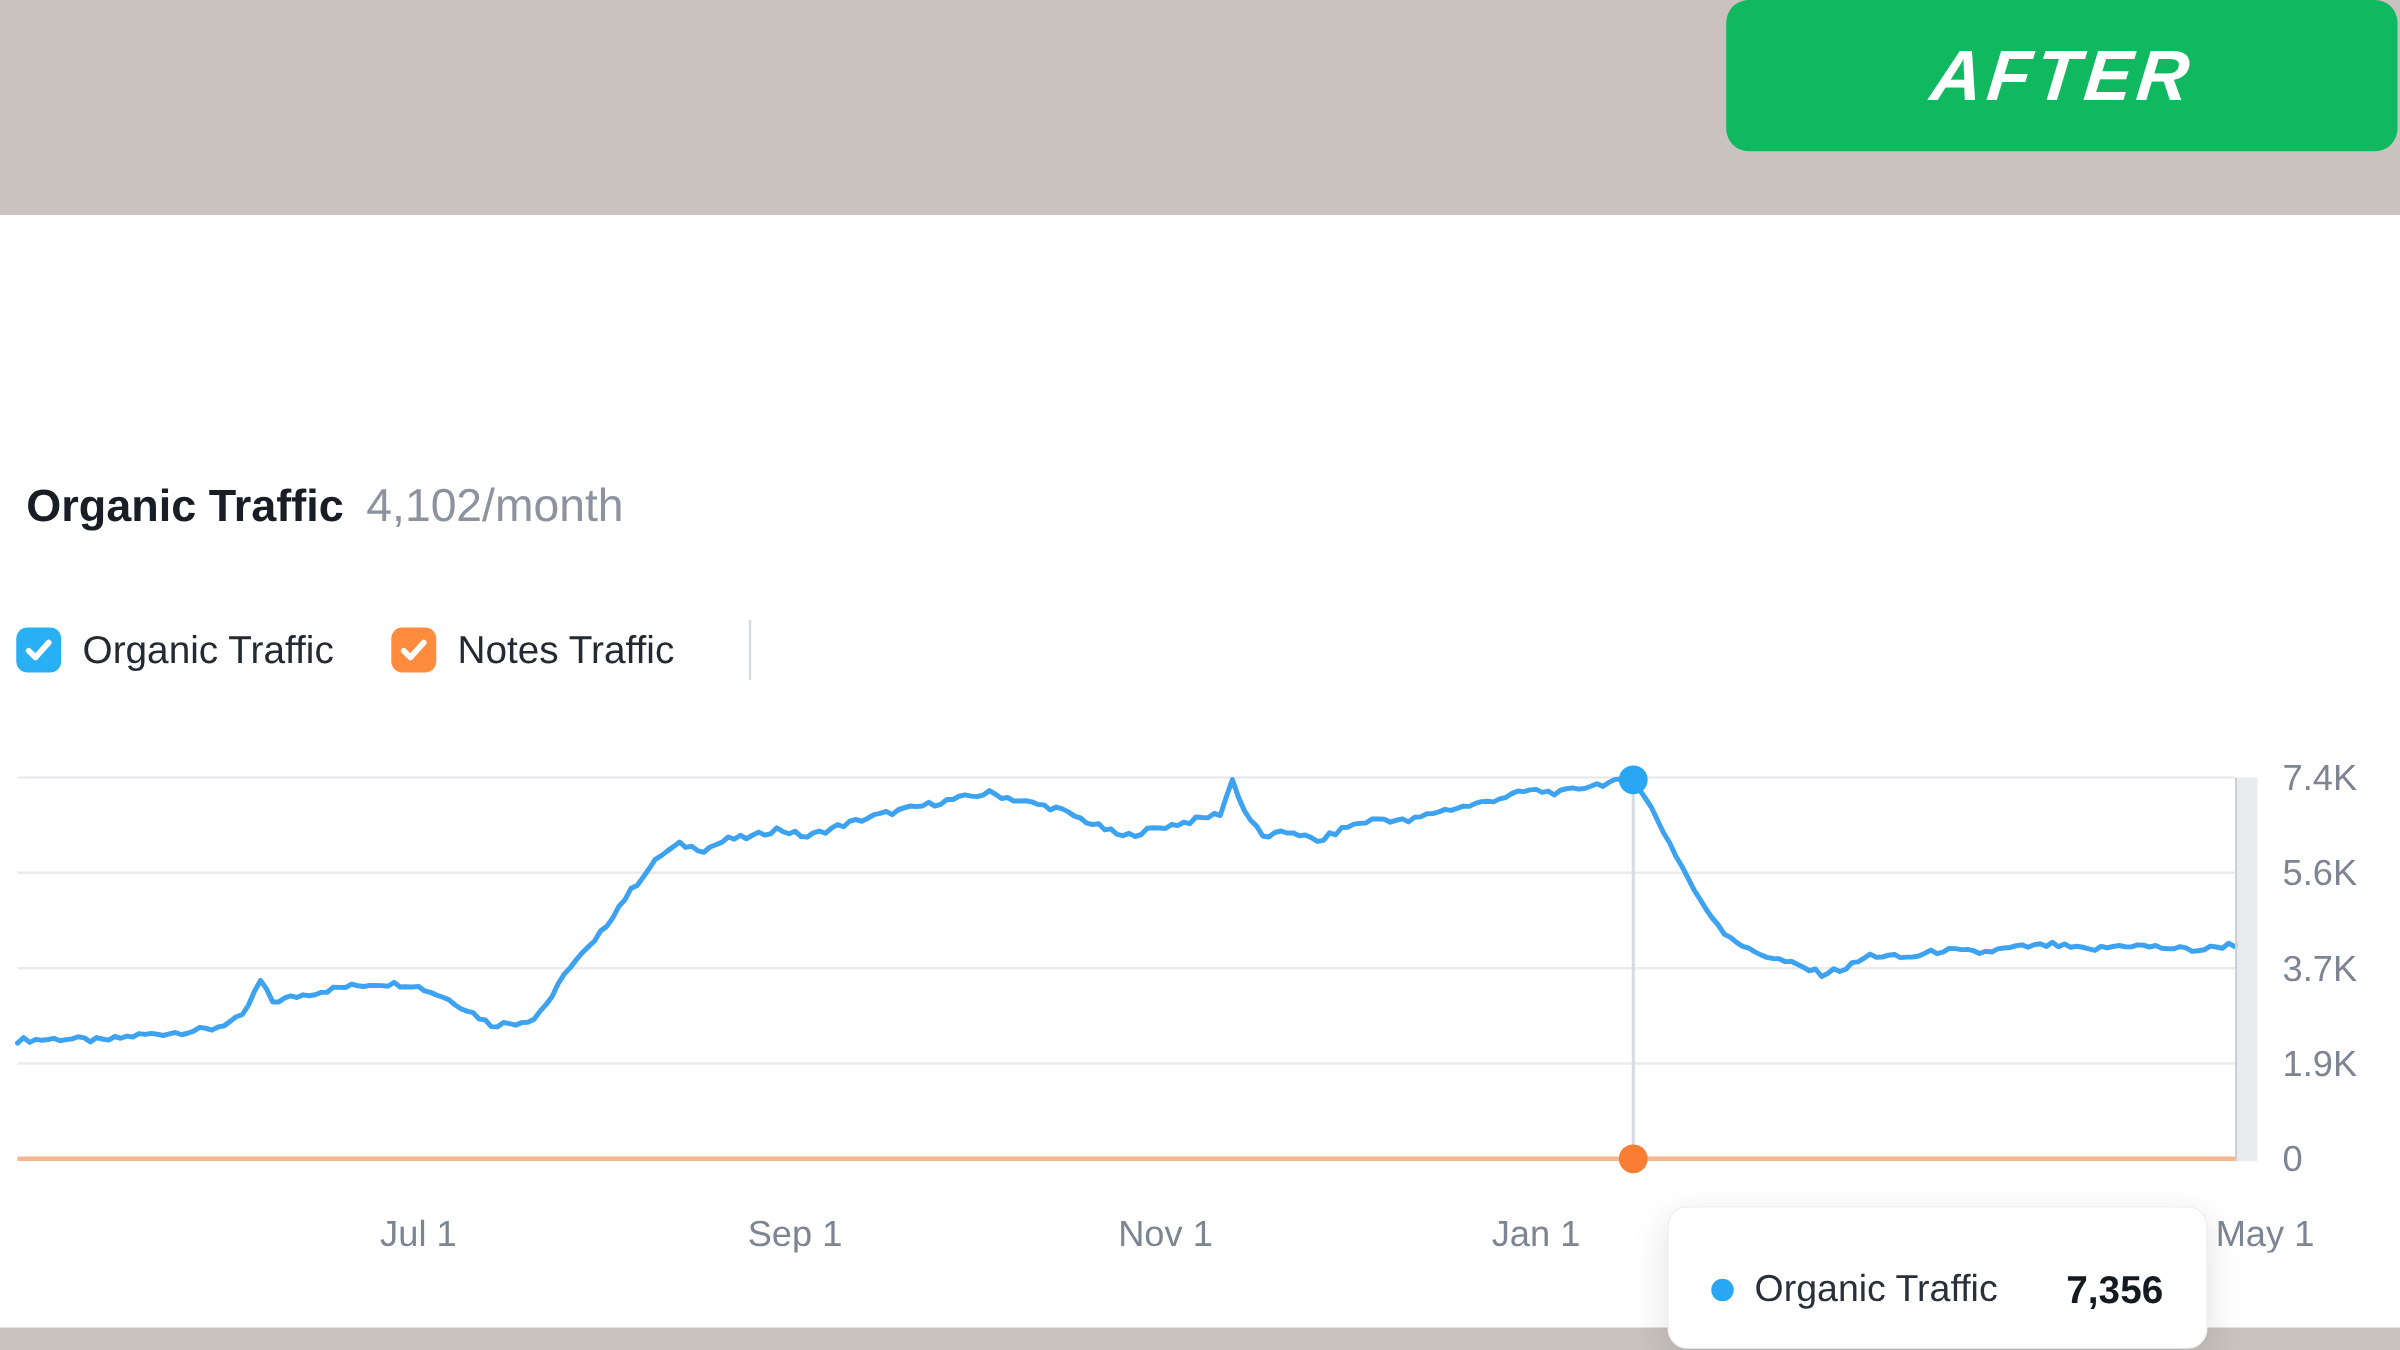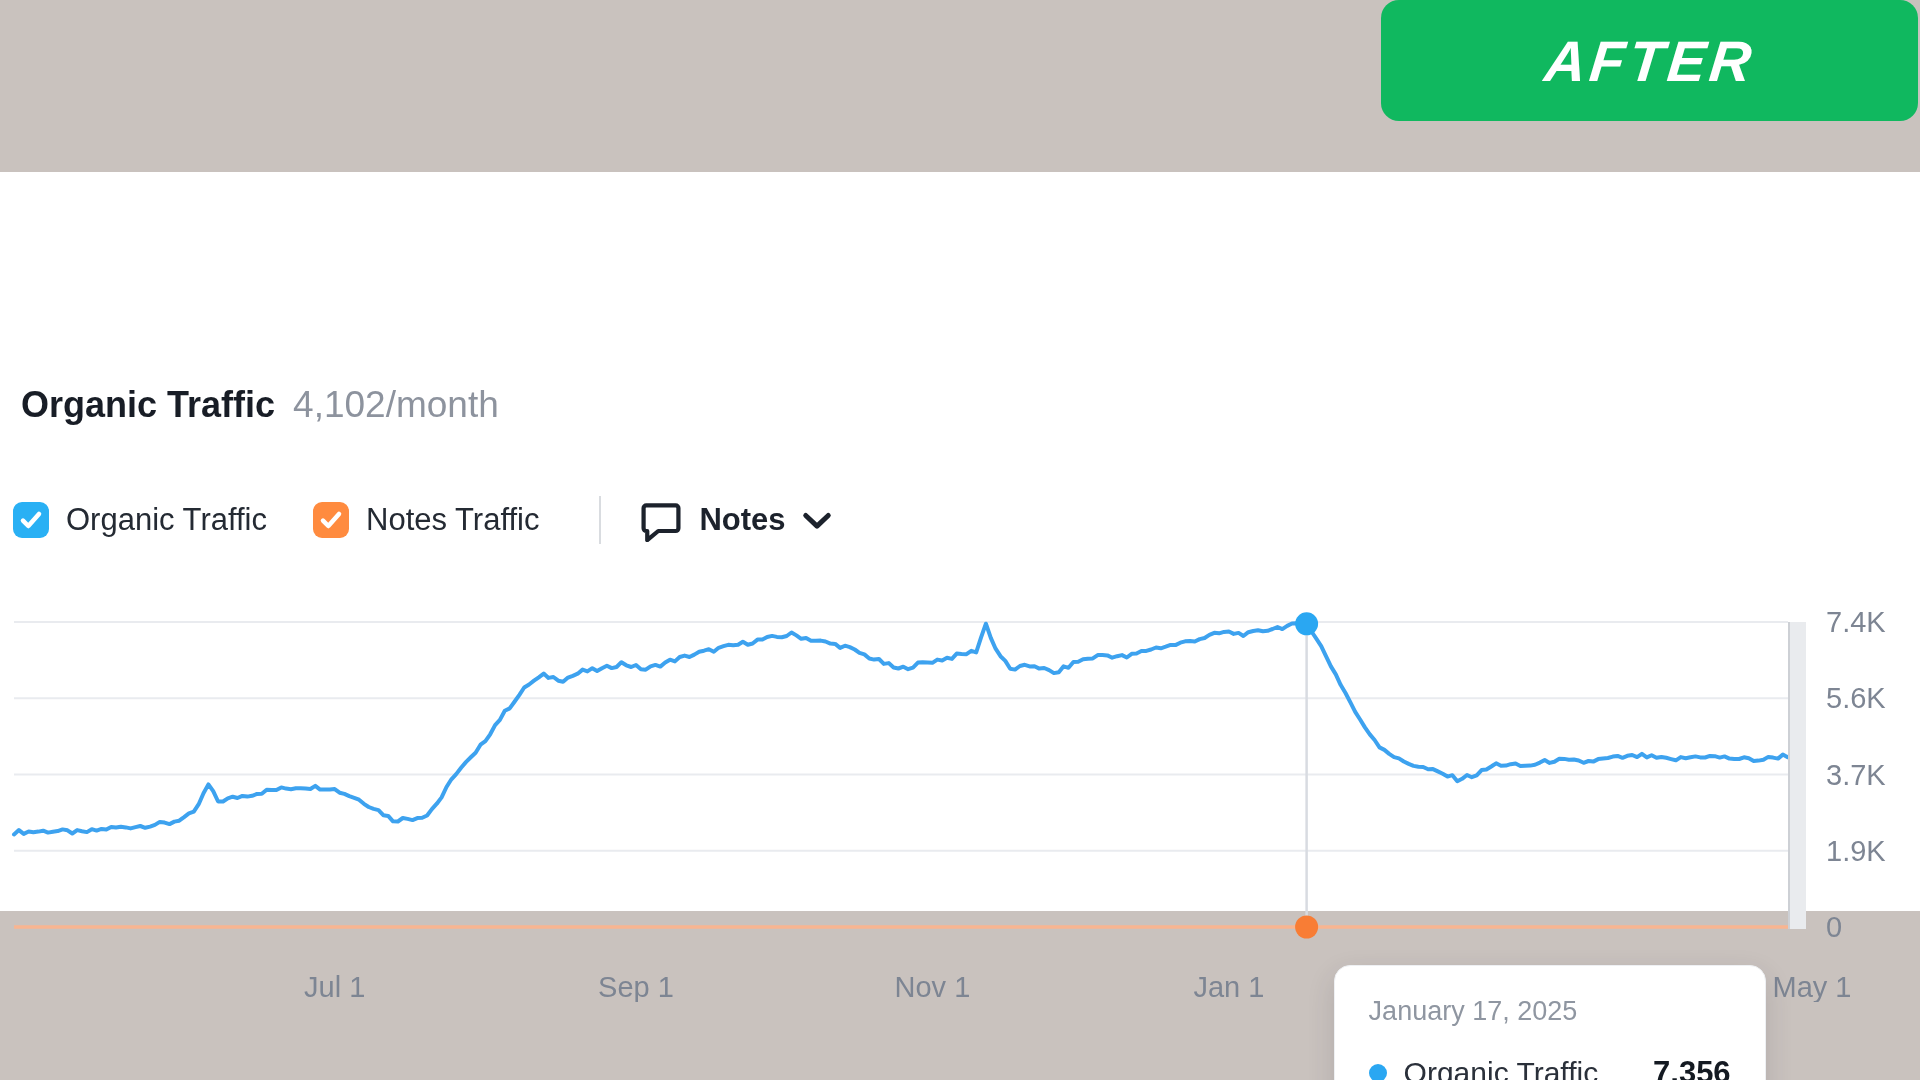--- a/index.html
+++ b/index.html
@@ -7,21 +7,21 @@
        font-family:"Liberation Sans",sans-serif;-webkit-font-smoothing:antialiased;}
   .stage{position:relative;width:1920px;height:1080px;}
 
   
   .badge{position:absolute;left:1381px;top:0px;width:537px;height:121px;
          border-radius:18px;display:flex;align-items:center;justify-content:center;}
   .badge span{color:#fff;font-size:57px;font-weight:bold;font-style:italic;
               letter-spacing:4px;transform:skewX(-6deg);}
 
   
-  .card{position:absolute;left:0;top:172px;width:1920px;height:739px;background:#ffffff;}
+  .card{position:absolute;left:0;top:172px;width:1920px;height:890px;background:#ffffff;}
 
   .card-header{position:absolute;left:21px;top:212px;display:flex;align-items:baseline;gap:18px;white-space:nowrap;}
   .title{font-size:36px;font-weight:bold;color:#181d26;}
   .subtitle{font-size:37px;color:#8d939e;}
 
   
   .legend-row{position:absolute;left:13px;top:326px;height:44px;display:flex;align-items:center;}
   .legend-item{display:flex;align-items:center;gap:17px;cursor:pointer;margin-right:46px;}
   .cb{width:36px;height:36px;border-radius:9px;display:flex;align-items:center;justify-content:center;flex:0 0 auto;}
   .legend-label{font-size:31px;color:#242a33;}
@@ -75,29 +75,20 @@
         <span class="cb" id="cb1" style="background: rgb(255, 139, 63);">
           <svg width="24" height="22" viewBox="0 0 18 16">
             <polyline points="3,8.5 7,12.5 15,3.5" fill="none" stroke="#ffffff" stroke-width="3.4" stroke-linecap="round" stroke-linejoin="round"></polyline>
           </svg>
         </span>
         <span class="legend-label">Notes Traffic</span>
       </div>
 
       <div class="vdivider"></div>
 
-      <button class="notes-btn">
-        <svg width="44" height="44" viewBox="0 0 48 48">
-          <path d="M8 8 h32 a3 3 0 0 1 3 3 v22 a3 3 0 0 1 -3 3 H21 l-12 10 v-10 H8 a3 3 0 0 1 -3 -3 V11 a3 3 0 0 1 3 -3 z" fill="none" stroke="#1c222c" stroke-width="4.6" stroke-linejoin="round"></path>
-        </svg>
-        <span class="notes-label">Notes</span>
-        <svg width="30" height="19" viewBox="0 0 24 14">
-          <polyline points="3,3 12,11.5 21,3" fill="none" stroke="#1c222c" stroke-width="4" stroke-linecap="round" stroke-linejoin="round"></polyline>
-        </svg>
-      </button>
     </div>
 
     <div class="chart">
       <svg id="chart-svg" width="1920" height="400">
           <text x="1826" y="335" font-size="29" fill="#7d8593">0</text>
           <line x1="14" y1="248.75" x2="1788" y2="248.75" stroke="#e9ebef" stroke-width="2"></line>
           <text x="1826" y="258.75" font-size="29" fill="#7d8593">1.9K</text>
           <line x1="14" y1="172.5" x2="1788" y2="172.5" stroke="#e9ebef" stroke-width="2"></line>
           <text x="1826" y="182.5" font-size="29" fill="#7d8593">3.7K</text>
           <line x1="14" y1="96.25" x2="1788" y2="96.25" stroke="#e9ebef" stroke-width="2"></line>
@@ -113,21 +104,20 @@
           <circle cx="1306.6162162162161" cy="325" r="11.5" fill="#f87d35"></circle>
           <text x="334.7243243243243" y="395" font-size="29" fill="#7d8593" text-anchor="middle">Jul 1</text>
           <text x="636.0108108108108" y="395" font-size="29" fill="#7d8593" text-anchor="middle">Sep 1</text>
           <text x="932.4378378378377" y="395" font-size="29" fill="#7d8593" text-anchor="middle">Nov 1</text>
           <text x="1228.8648648648648" y="395" font-size="29" fill="#7d8593" text-anchor="middle">Jan 1</text>
           <text x="1515.5729729729728" y="395" font-size="29" fill="#7d8593" text-anchor="middle">Mar 1</text>
           <text x="1811.9999999999998" y="395" font-size="29" fill="#7d8593" text-anchor="middle">May 1</text>
         </svg>
 
       <div class="tooltip" id="tooltip" style="left: 1333.62px;">
-        <div class="tt-date">January 17, 2025</div>
         <div class="tt-row">
           <span class="tt-dot" id="ttdot0" style="background: rgb(42, 167, 242);"></span>
           <span class="tt-label">Organic Traffic</span>
           <span class="tt-val">7,356</span>
         </div>
 
       </div>
     </div>
 
   </div>

